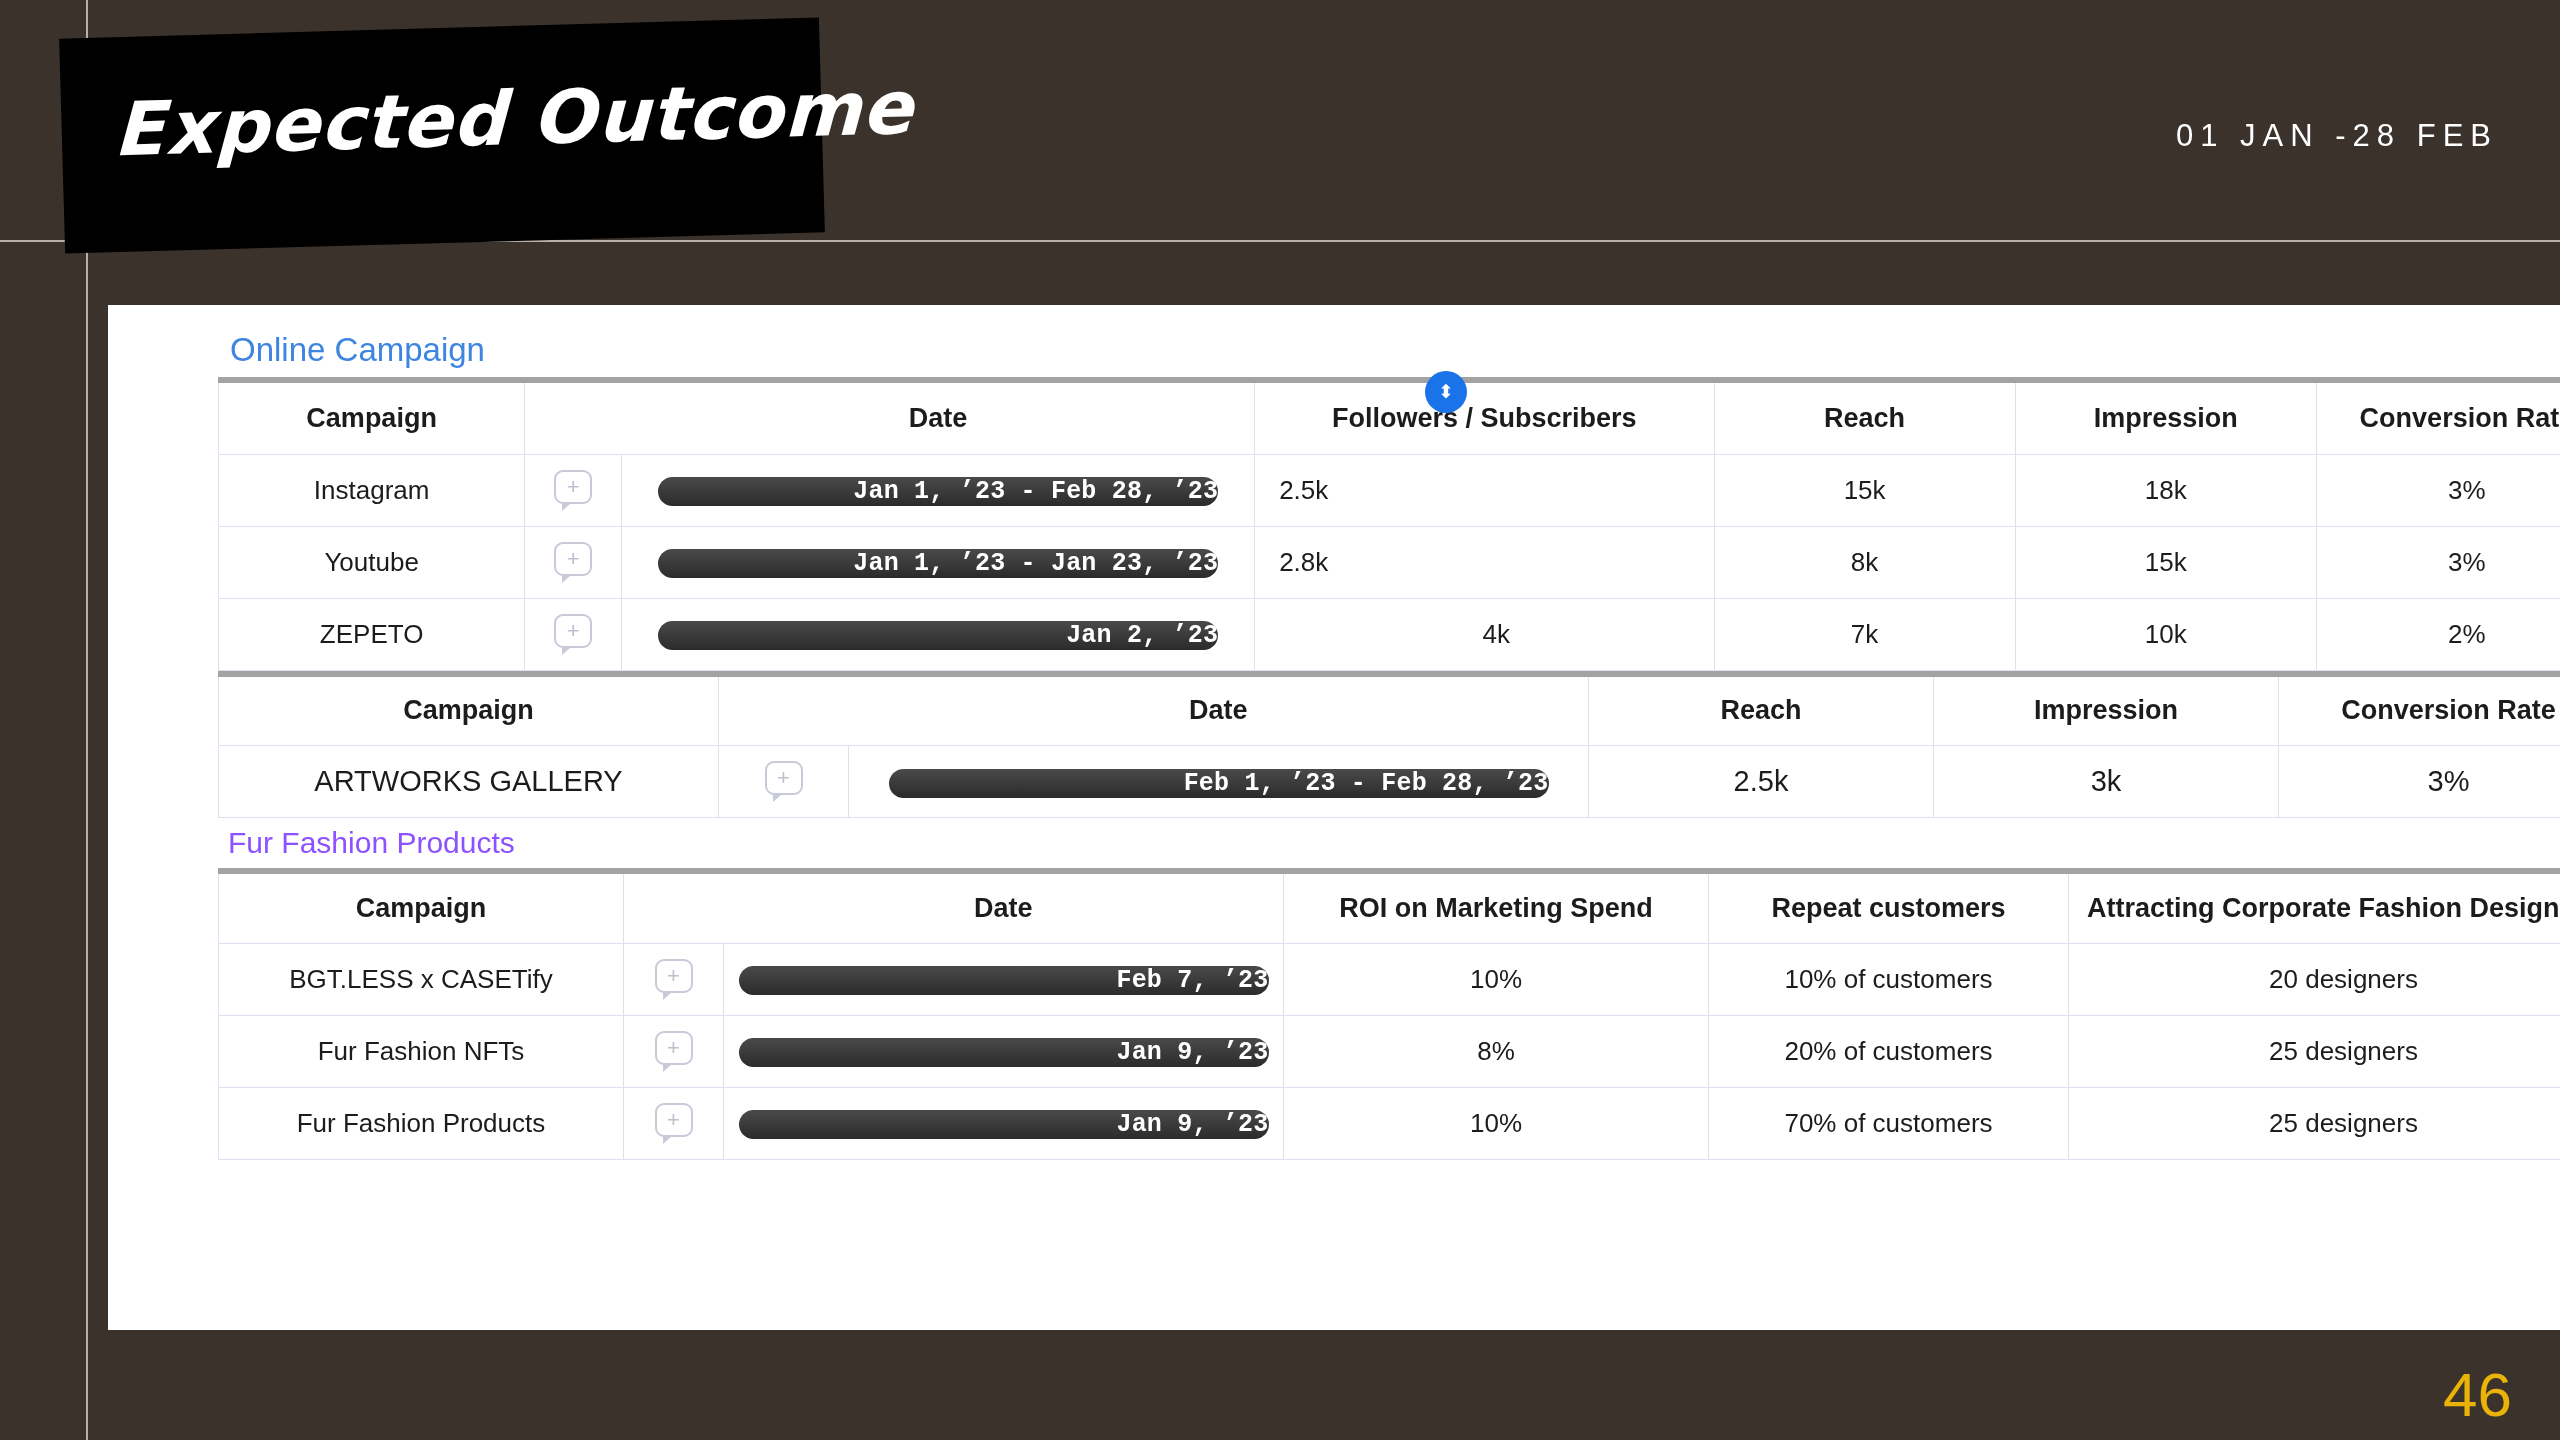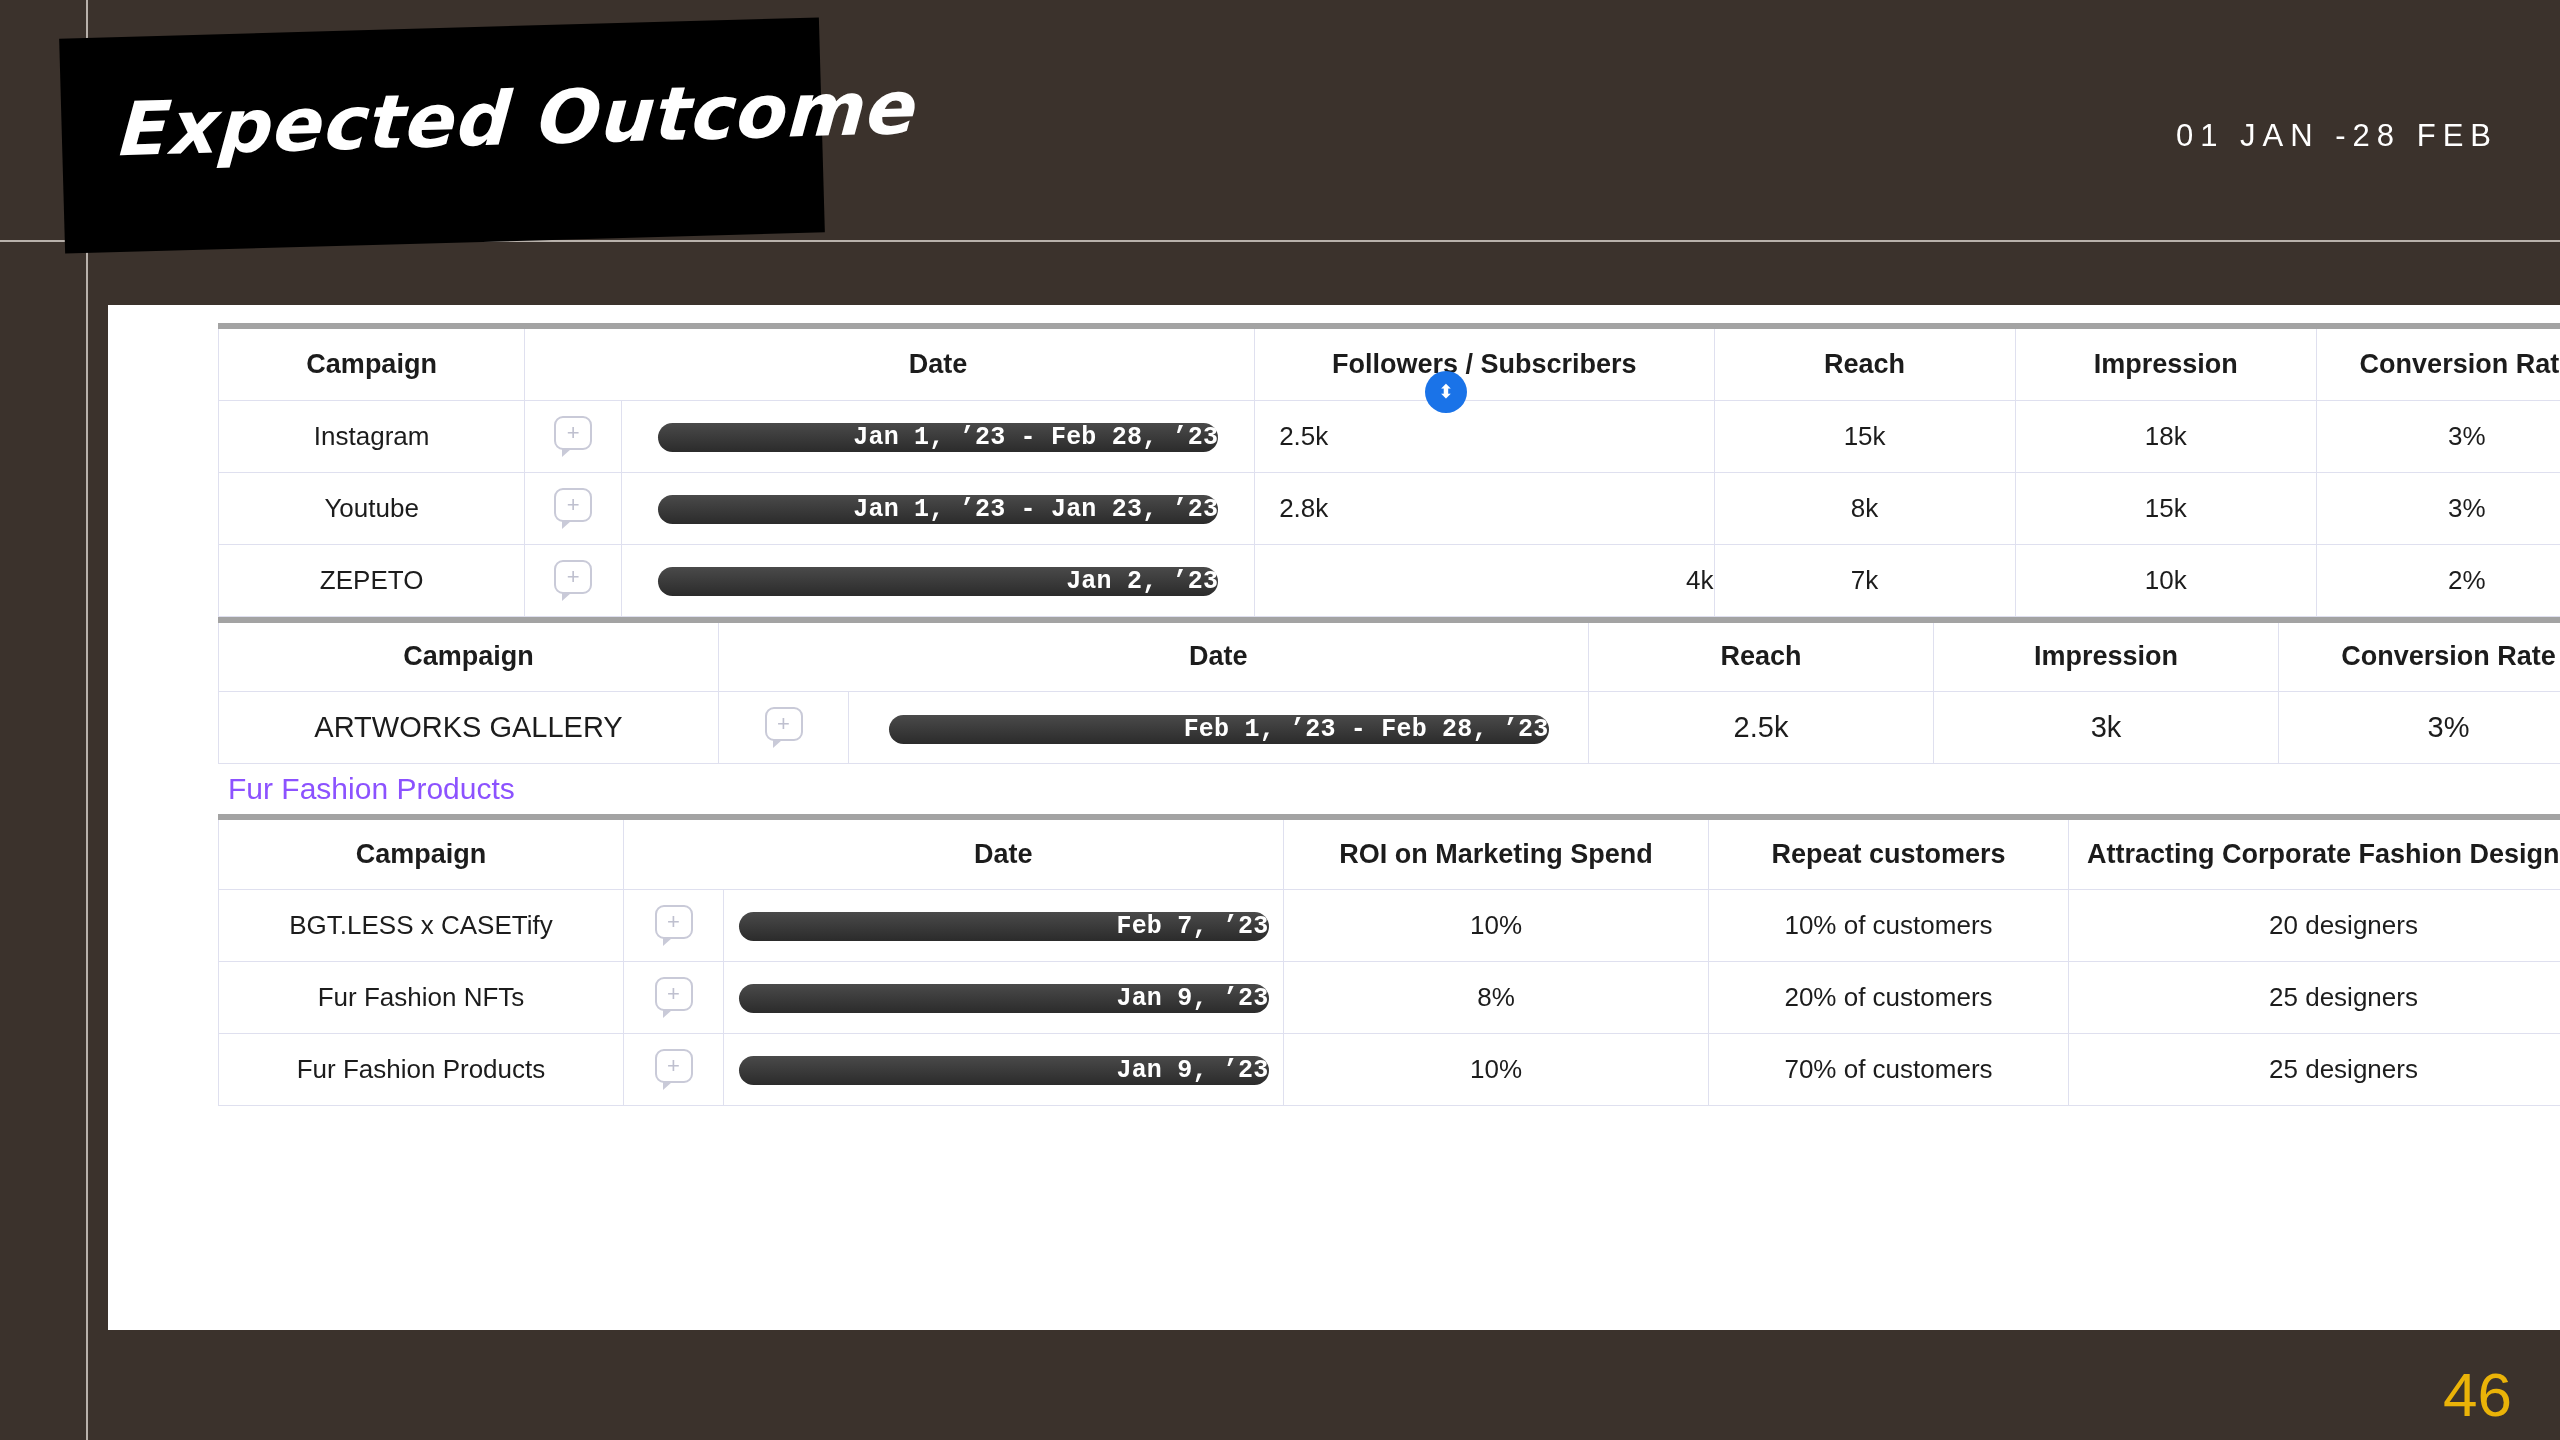--- a/index.html
+++ b/index.html
@@ -206,20 +206,21 @@
 
   <div class="v-line"></div>
   <div class="h-line"></div>
 
   <div class="title-banner"></div>
   <div class="title-text">Expected Outcome</div>
   <div class="date-range">01 JAN  -28 FEB</div>
 
   <div class="sheet">
 
+    <div class="section-title blue">Online Campaign</div>
 
     <div class="tbl-wrap">
       <table class="t-online">
         <colgroup>
           <col style="width:300px">
             <col style="width:95px">
             <col style="width:620px">
           <col style="width:450px">
             <col style="width:295px">
             <col style="width:295px">
@@ -264,21 +265,21 @@
             <td>3%</td>
           </tr>
           <tr>
             <td class="cell-left">ZEPETO</td>
             <td class="bubble-cell">
               <span class="bubble"><span class="plus">+</span></span>
             </td>
             <td style="border-left:none">
               <span class="pill">Jan 2, ’23</span>
             </td>
-            <td style="text-align:right;padding-left:24px">4k</td>
+            <td style="text-align:center;padding-left:24px">4k</td>
             <td>7k</td>
             <td>10k</td>
             <td>2%</td>
           </tr>
         </tbody>
       </table>
     </div>
 
 
     <table>

